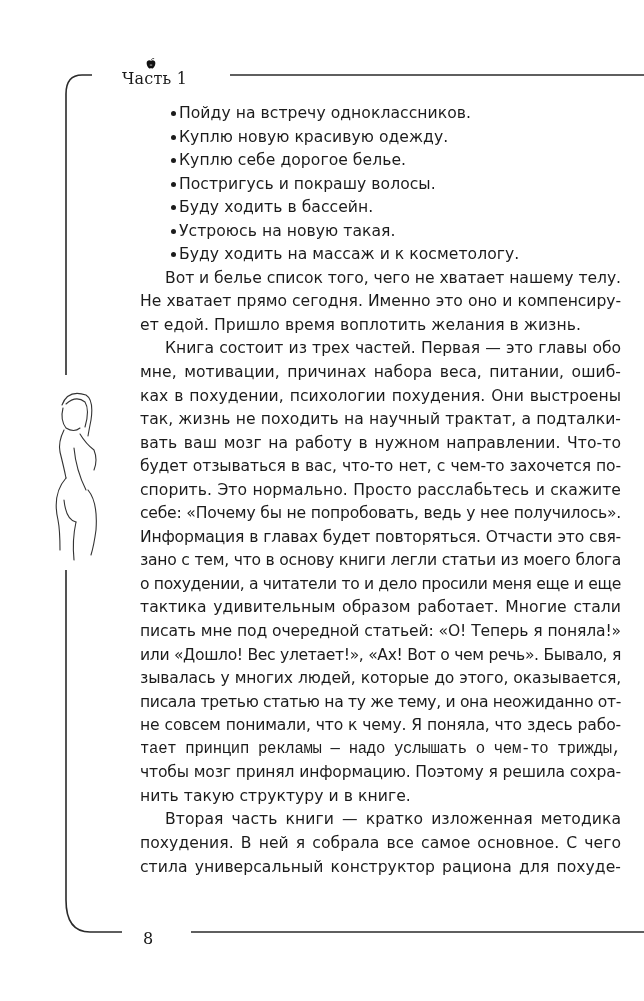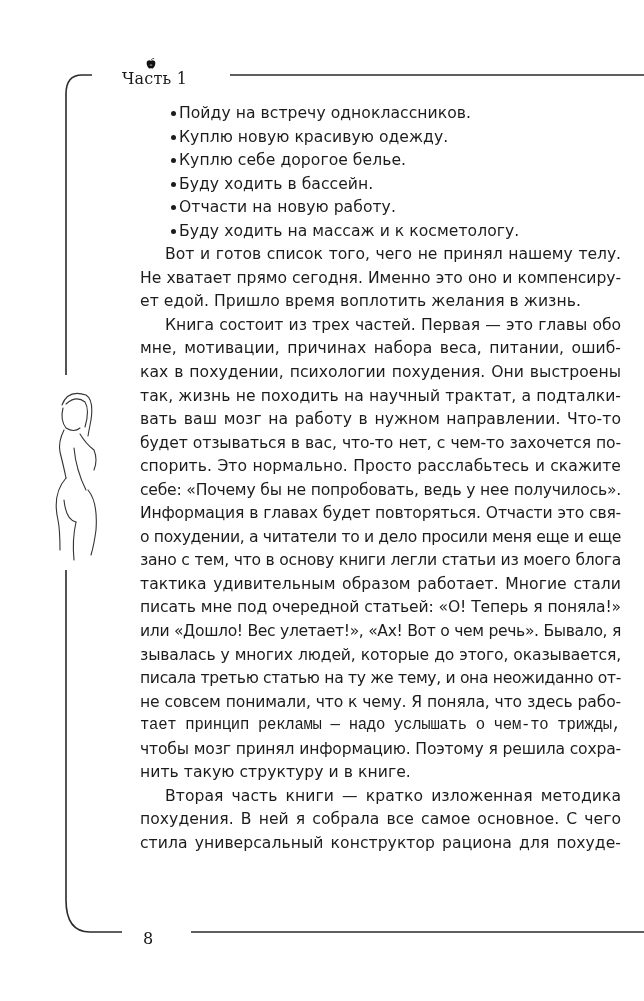--- a/index.html
+++ b/index.html
@@ -146,43 +146,44 @@
     <path d="M 52 100 Q 62 112 60 140 Q 58 155 55 165"></path>
     <path d="M 40 132 Q 36 150 38 170"></path>
   </g>
 </svg>
 
 <div class="content">
   <ul class="bullets">
     <li><span class="dot"></span><span class="txt">Пойду на встречу одноклассников.</span></li>
     <li><span class="dot"></span><span class="txt">Куплю новую красивую одежду.</span></li>
     <li><span class="dot"></span><span class="txt">Куплю себе дорогое белье.</span></li>
+    <li><span class="dot"></span><span class="txt">Постригусь и покрашу волосы.</span></li>
     <li><span class="dot"></span><span class="txt">Буду ходить в бассейн.</span></li>
-    <li><span class="dot"></span><span class="txt">Отчасти на новую работу.</span></li>
+    <li><span class="dot"></span><span class="txt">Устроюсь на новую такая.</span></li>
     <li><span class="dot"></span><span class="txt">Буду ходить на массаж и к косметологу.</span></li>
   </ul>
 
   <div id="paragraphs">
       <div>
-        <span class="line first" style="display: block; width: auto; letter-spacing: -0.0522876px; word-spacing: -1px;">Вот и готов список того, чего не принял нашему телу.</span>
+        <span class="line first" style="display: block; width: auto; letter-spacing: -0.0522876px; word-spacing: -1px;">Вот и белье список того, чего не хватает нашему телу.</span>
         <span class="line" style="display: block; width: auto; letter-spacing: -0.0659794px; word-spacing: -1px;">Не хватает прямо сегодня. Именно это оно и компенсиру-</span>
         <span class="line last" style="display: block; width: auto;">ет едой. Пришло время воплотить желания в жизнь.</span>
       </div>
       <div>
         <span class="line first" style="display: block; width: auto; letter-spacing: -0.0349345px; word-spacing: -1px;">Книга состоит из трех частей. Первая — это главы обо</span>
         <span class="line" style="display: block; width: auto;">мне, мотивации, причинах набора веса, питании, ошиб-</span>
         <span class="line" style="display: block; width: auto;">ках в похудении, психологии похудения. Они выстроены</span>
         <span class="line" style="display: block; width: auto;">так, жизнь не походить на научный трактат, а подталки-</span>
         <span class="line" style="display: block; width: auto;">вать ваш мозг на работу в нужном направлении. Что-то</span>
         <span class="line" style="display: block; width: auto; letter-spacing: -0.130879px; word-spacing: -1px;">будет отзываться в вас, что-то нет, с чем-то захочется по-</span>
         <span class="line" style="display: block; width: auto;">спорить. Это нормально. Просто расслабьтесь и скажите</span>
         <span class="line" style="display: block; width: auto; letter-spacing: -0.226263px; word-spacing: -1px;">себе: «Почему бы не попробовать, ведь у нее получилось».</span>
         <span class="line" style="display: block; width: auto; letter-spacing: -0.194726px; word-spacing: -1px;">Информация в главах будет повторяться. Отчасти это свя-</span>
+        <span class="line" style="display: block; width: auto; letter-spacing: -0.273092px; word-spacing: -1px;">зано с тем, что в основу книги легли статьи из моего блога</span>
         <span class="line" style="display: block; width: auto; letter-spacing: -0.349901px; word-spacing: -1px;">о похудении, а читатели то и дело просили меня еще и еще</span>
-        <span class="line" style="display: block; width: auto; letter-spacing: -0.273092px; word-spacing: -1px;">зано с тем, что в основу книги легли статьи из моего блога</span>
         <span class="line" style="display: block; width: auto;">тактика удивительным образом работает. Многие стали</span>
         <span class="line" style="display: block; width: auto; letter-spacing: -0.146939px; word-spacing: -1px;">писать мне под очередной статьей: «О! Теперь я поняла!»</span>
         <span class="line" style="display: block; width: auto; letter-spacing: -0.349901px; word-spacing: -1px;">или «Дошло! Вес улетает!», «Ах! Вот о чем речь». Бывало, я</span>
         <span class="line" style="display: block; width: auto; letter-spacing: -0.146939px; word-spacing: -1px;">зывалась у многих людей, которые до этого, оказывается,</span>
         <span class="line" style="display: block; width: auto; letter-spacing: -0.349901px; word-spacing: -1px;">писала третью статью на ту же тему, и она неожиданно от-</span>
         <span class="line" style="display: block; width: auto; letter-spacing: -0.162933px; word-spacing: -1px;">не совсем понимали, что к чему. Я поняла, что здесь рабо-</span>
         <span class="line" style="display: block; width: auto; letter-spacing: -0.257545px; word-spacing: -1px; font-family: Liberation Mono, monospace;">тает принцип рекламы — надо услышать о чем-то трижды,</span>
         <span class="line" style="display: block; width: auto; letter-spacing: -0.194726px; word-spacing: -1px;">чтобы мозг принял информацию. Поэтому я решила сохра-</span>
         <span class="line last" style="display: block; width: auto;">нить такую структуру и в книге.</span>
       </div>

